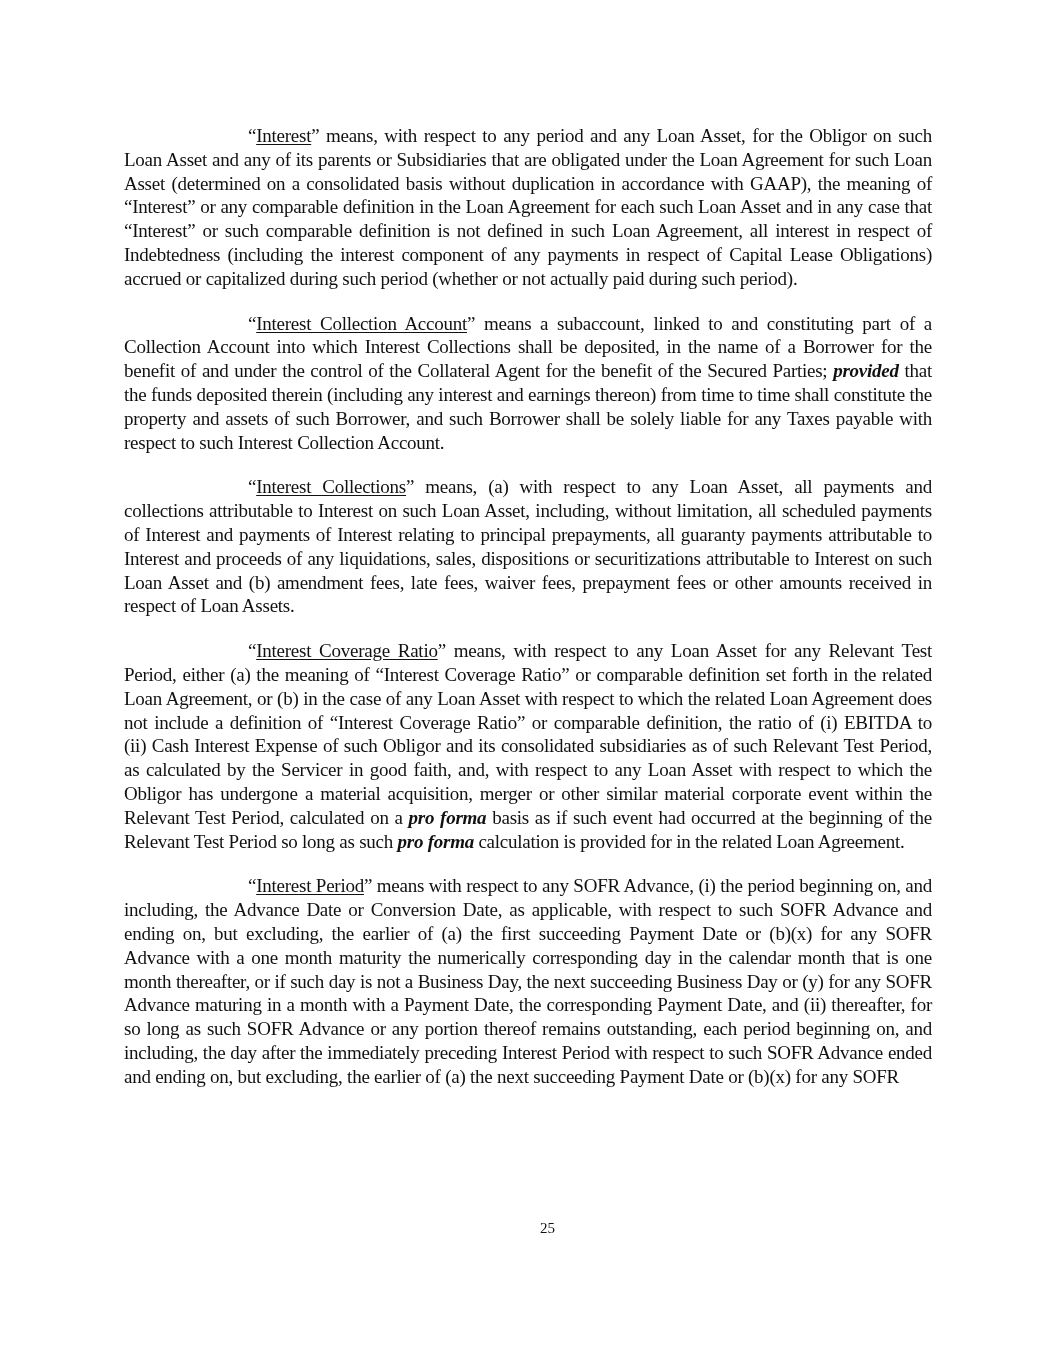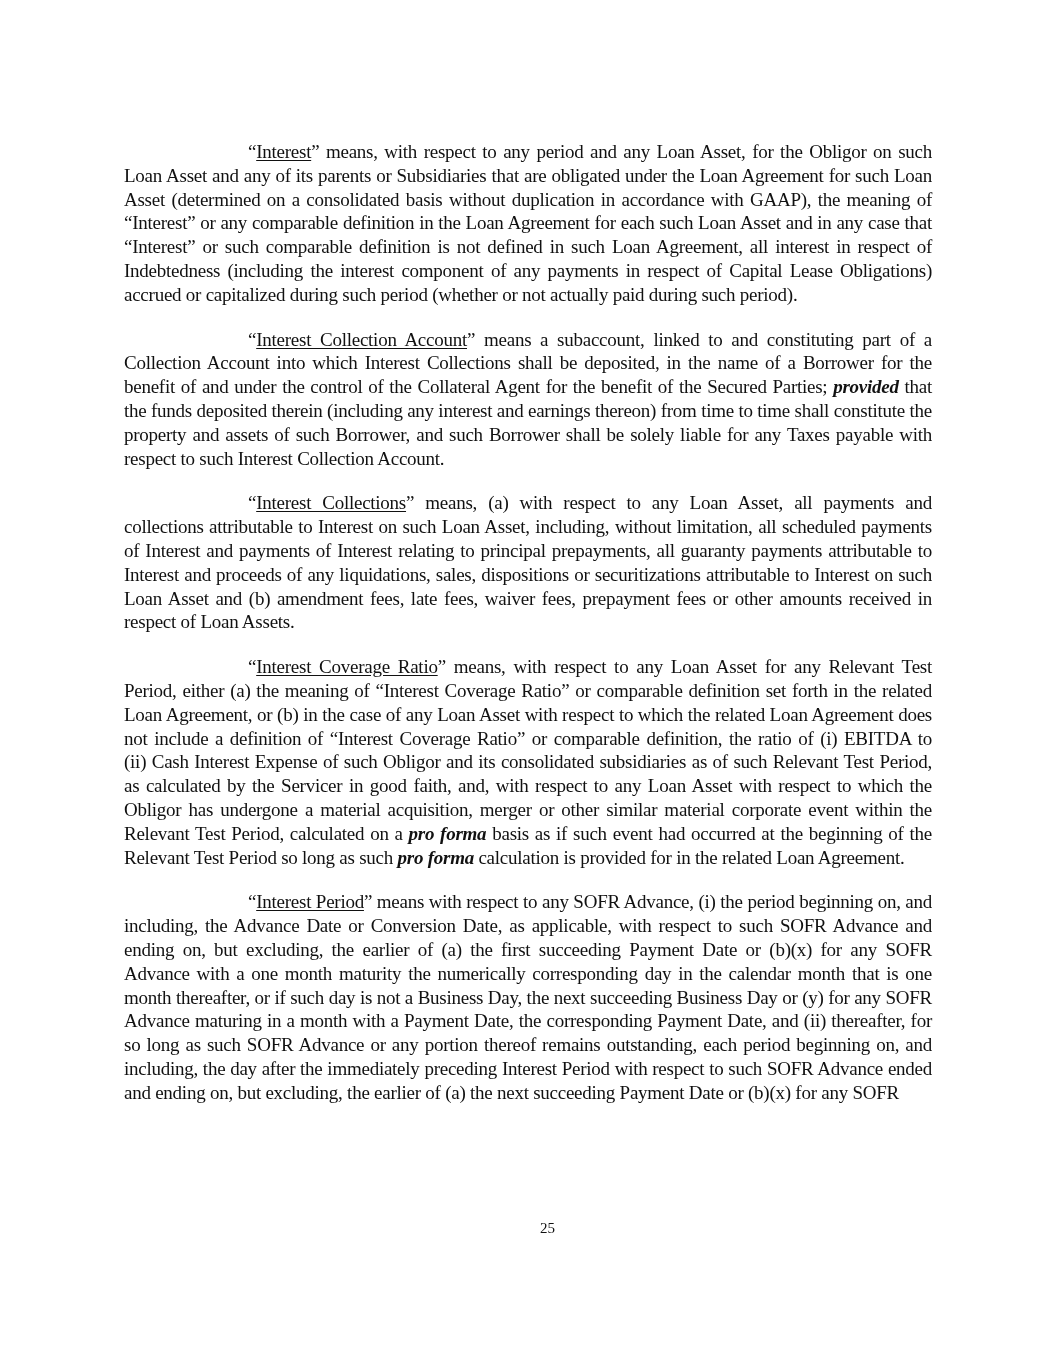--- a/index.html
+++ b/index.html
@@ -2,21 +2,21 @@
 <html><head>
 <meta charset="utf-8">
 <style>
   html, body { margin: 0; padding: 0; background: #ffffff; }
   body { width: 1055px; height: 1365px; position: relative; overflow: hidden; }
   .page {
     position: absolute; left: 124px; top: 124px; width: 808px;
     font-family: "Liberation Serif", serif; font-size: 19px; line-height: 23.8px;
     color: #111111; text-align: justify; letter-spacing: -0.25px;
   }
-  .para { margin: 16px 0 21px 0; text-indent: 124px; }
+  .para { margin: 0 0 21px 0; text-indent: 124px; }
   .term { text-decoration: underline; text-underline-offset: 2px; }
   .it { font-style: italic; font-weight: bold; }
   .pageno {
     position: absolute; left: 0; width: 1055px; top: 1220px; text-align: center;
     font-family: "Liberation Serif", serif; font-size: 15px; color: #111111; padding-left: 20px;
   }
 </style>
 </head>
 <body>
 

